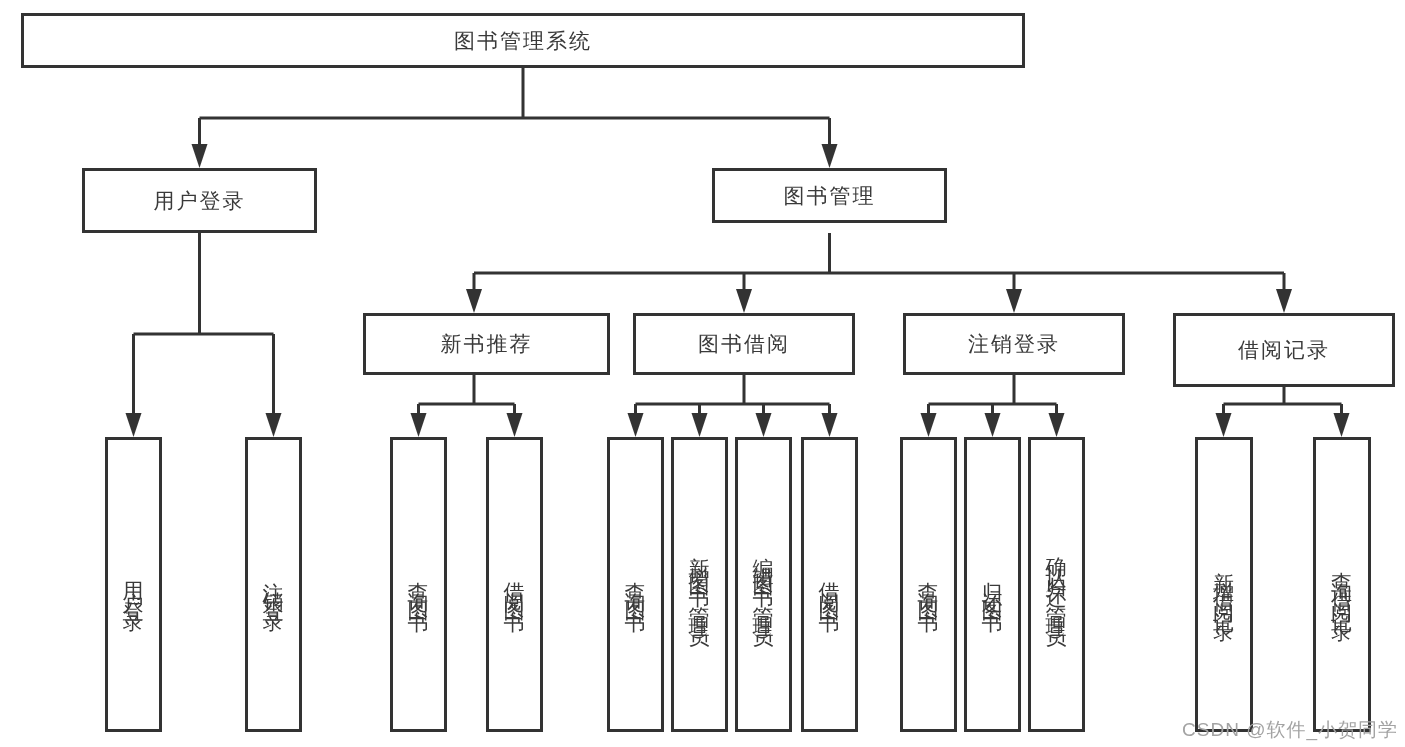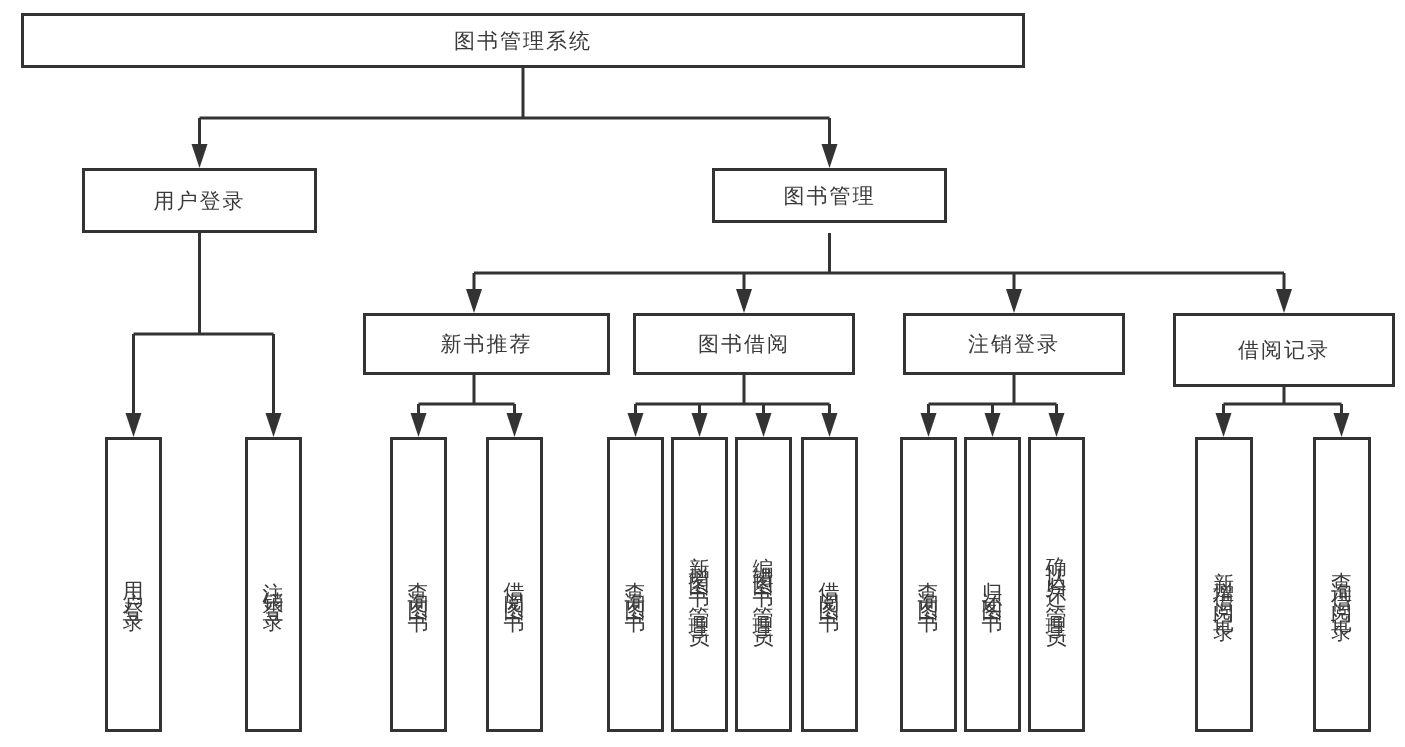--- a/index.html
+++ b/index.html
@@ -129,13 +129,14 @@
     <span>确认归还（管理员）</span>
   </div>
 
   <div class="node vnode" style="left:1195px;top:437px;width:58px;height:295px">
     <span>新增借阅记录</span>
   </div>
   <div class="node vnode" style="left:1313px;top:437px;width:58px;height:295px">
     <span>查询借阅记录</span>
   </div>
 
+  <div class="watermark">CSDN @软件_小贺同学</div>
 </div>
 
 </body></html>

